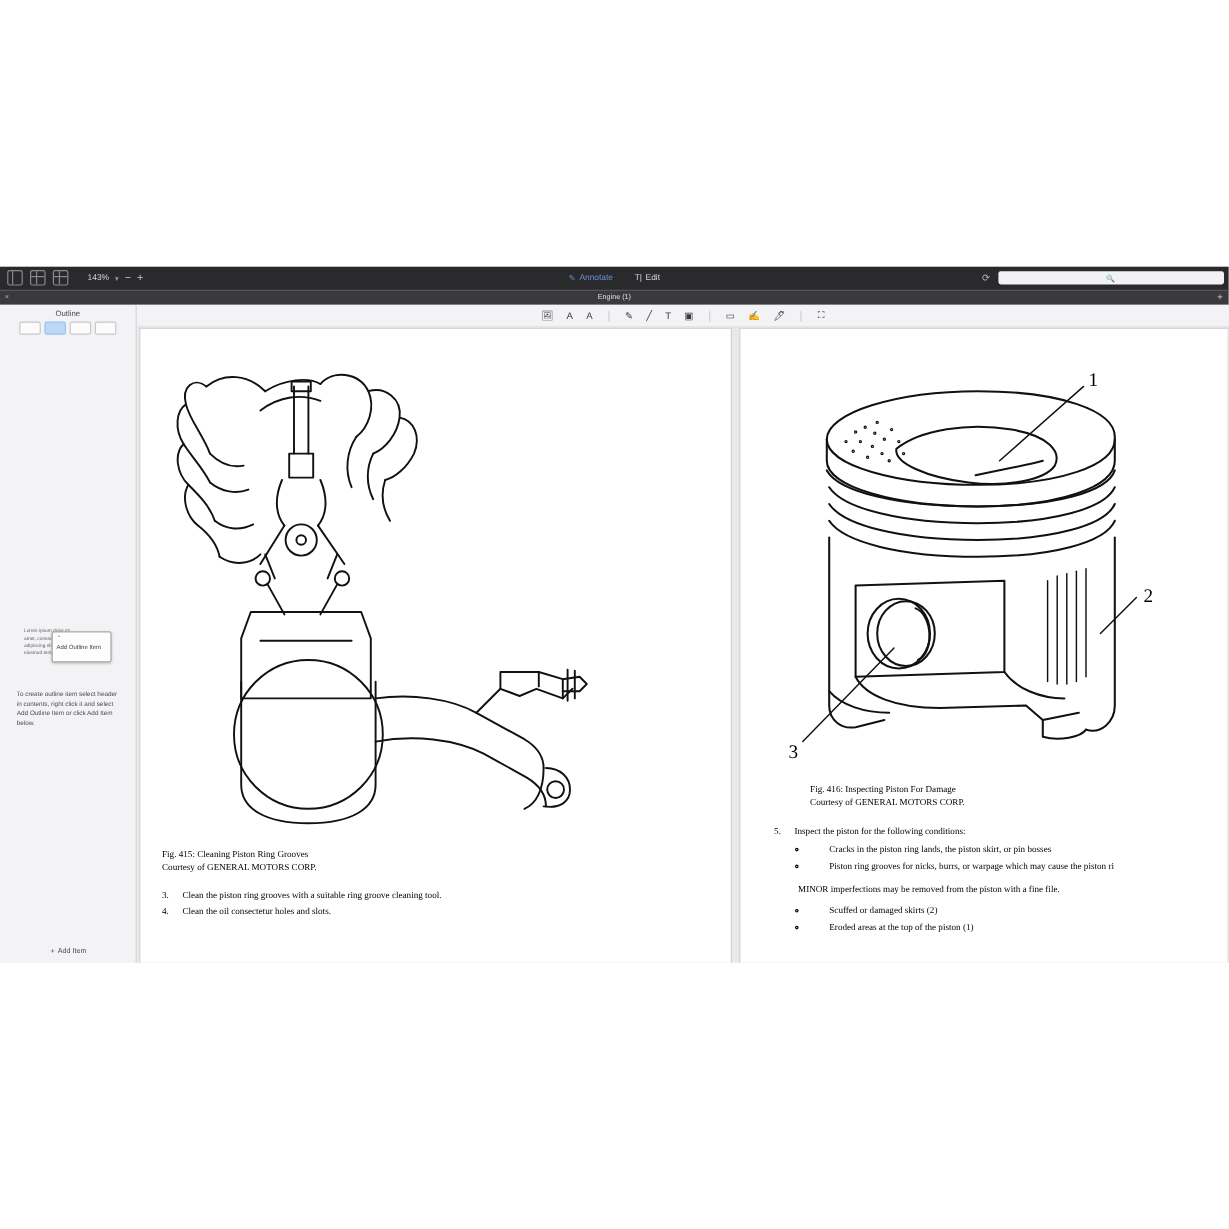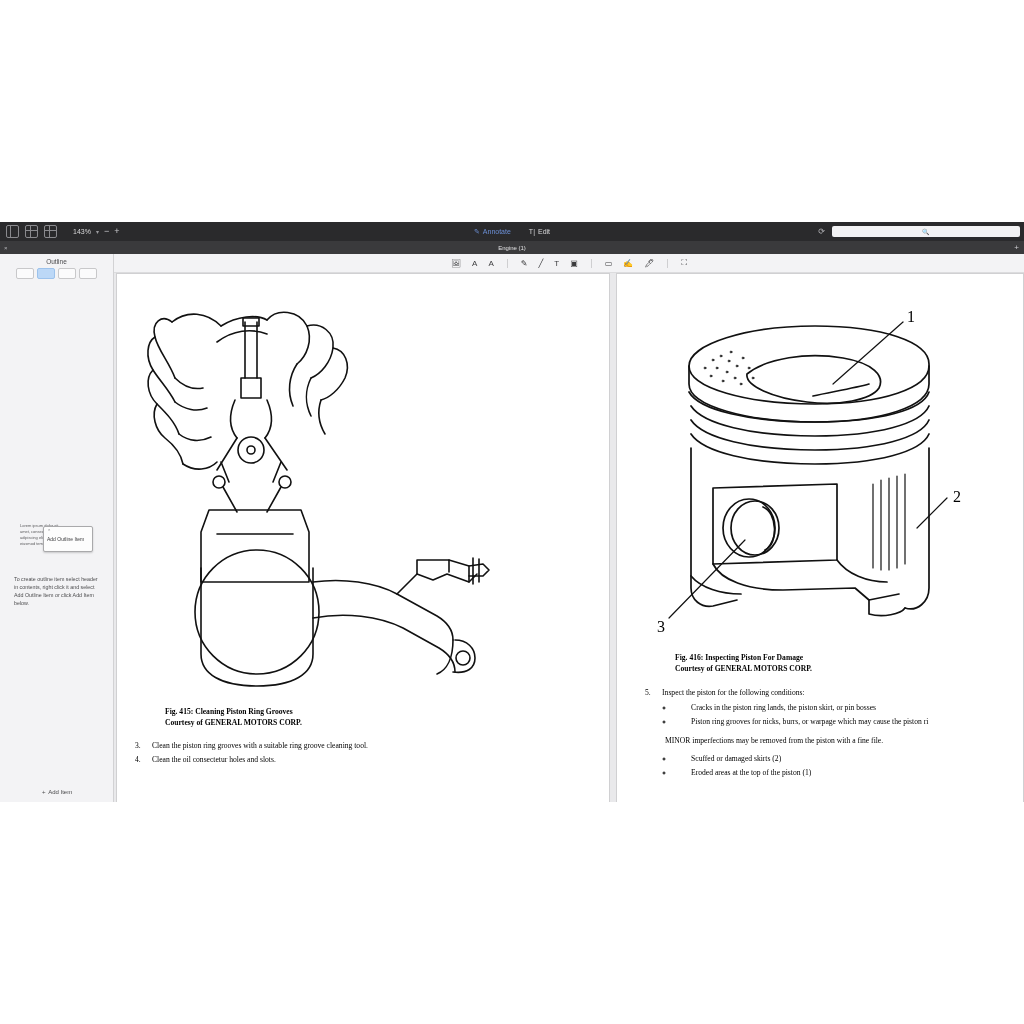--- a/index.html
+++ b/index.html
@@ -199,21 +199,21 @@
     border: 1px solid #d0d0d2;
     position: relative;
     overflow: hidden;
   }
   .page-left { width: 497px; height: 531px; }
   .page-right { width: 410px; height: 531px; }
 
   .cap {
     position: absolute;
     font-family: "Liberation Serif", serif;
-    font-weight: bold;
+    font-weight: normal;
     font-size: 7.6px;
     line-height: 11px;
     color: #000;
   }
   .bodytext {
     position: absolute;
     font-family: "Liberation Serif", serif;
     font-size: 7.6px;
     line-height: 12px;
     color: #000;
@@ -370,21 +370,21 @@
               <path d="M336 390 C350 392 358 386 358 376 C358 366 350 358 338 358"></path>
               <circle cx="346" cy="376" r="7"></circle>
               <path d="M280 312 L300 292 L316 298 L330 292 L352 300 L360 292"></path>
               <path d="M300 292 L300 278 L332 278 L332 290"></path>
               <path d="M332 278 L352 284 L352 300"></path>
               <path d="M352 284 L366 282 L372 288 L366 294 L352 294"></path>
               <path d="M356 276 L356 302 M362 277 L362 300"></path>
             </g>
           </svg>
 
-          <div class="cap" style="left:48px; top:432px;">
+          <div class="cap" style="left:18px; top:432px;">
             <span>Fig. 415: Cleaning Piston Ring Grooves</span><br>
             <span>Courtesy of GENERAL MOTORS CORP.</span>
           </div>
 
           <div class="bodytext" style="left:18px; top:466px; width:460px;">
             <ul class="numlist">
               <li>
                 <span class="n">3.</span>
                 <span>Clean the piston ring grooves with a suitable ring groove cleaning tool.</span>
               </li>

